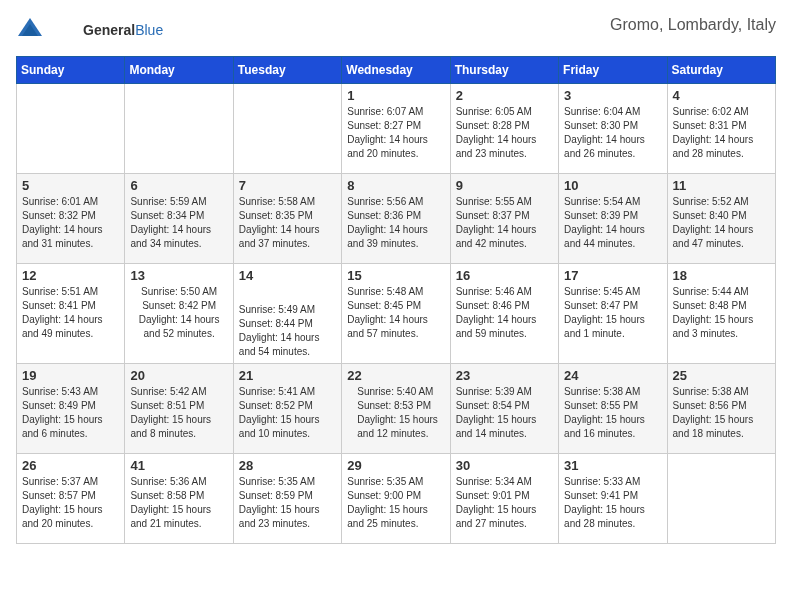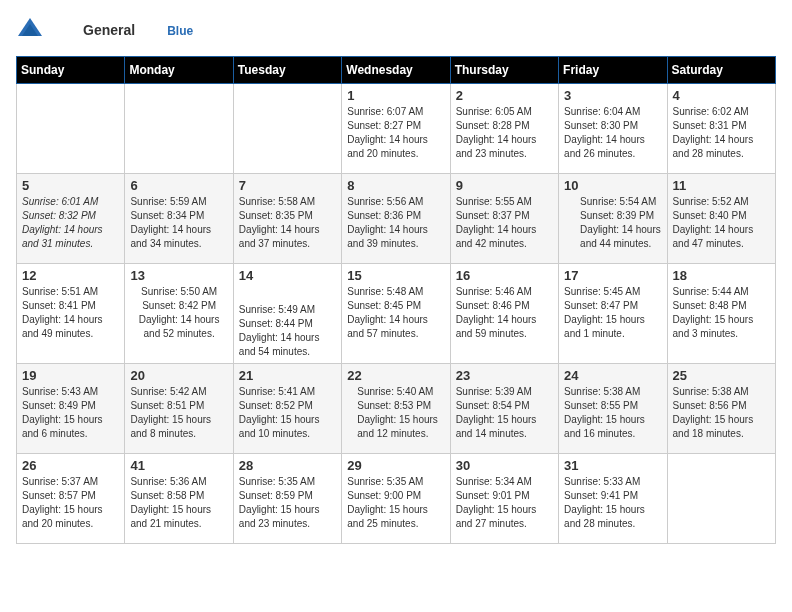--- a/index.html
+++ b/index.html
@@ -21,24 +21,23 @@
       align-items: center;
       gap: 4px;
     }
     .logo-text-general {
       font-size: 14px;
       font-weight: bold;
       color: #333;
       margin-left: 35px;
     }
     .logo-text-blue {
-      font-size: 12px;
-      font-weight: bold;
+      font-size: 14px;
+      font-weight: normal;
       color: #2a6db5;
-      margin-left: 32px;
     }
     .logo-icon {
       width: 28px;
       height: 28px;
     }
     .title-area {
       text-align: right;
     }
     .month-title {
       font-size: 32px;
@@ -48,21 +47,21 @@
     .location-title {
       font-size: 16px;
       color: #555;
     }
     table {
       width: 100%;
       border-collapse: collapse;
       table-layout: fixed;
     }
     thead th {
-      background: #000000;
+      background: #1d4ed8;
       color: #fff;
       font-size: 12px;
       font-weight: bold;
       padding: 6px 4px;
       text-align: left;
       border: 1px solid #1a5da0;
     }
     tbody td {
       border: 1px solid #ccc;
       vertical-align: top;
@@ -96,20 +95,21 @@
   <div class="logo">
     <svg class="logo-icon" viewBox="0 0 28 28">
       <polygon points="14,2 26,20 2,20" fill="#2a6db5"></polygon>
       <polygon points="14,8 22,20 6,20" fill="#1a5da0"></polygon>
     </svg>
     <div>
       <span class="logo-text-general">General</span><span class="logo-text-blue">Blue</span>
     </div>
   </div>
   <div class="title-area">
+    <div class="location-title">Gromo, Lombardy, Italy</div>
   </div>
 </div>
 
 <table>
   <thead>
     <tr>
     <th>Sunday</th>
         <th>Monday</th>
         <th>Tuesday</th>
         <th>Wednesday</th>
@@ -148,21 +148,21 @@
           <span class="day-num">4</span>
           <div class="cell-text" style="white-space: pre-line;">Sunrise: 6:02 AM
 Sunset: 8:31 PM
 Daylight: 14 hours
 and 28 minutes.</div>
         </td>
       </tr>
       <tr>
         <td>
           <span class="day-num">5</span>
-          <div class="cell-text" style="white-space: pre-line; font-style: italic;">Sunrise: 6:01 AM
+          <div class="cell-text" style="white-space: pre-line;">Sunrise: 6:01 AM
 Sunset: 8:32 PM
 Daylight: 14 hours
 and 31 minutes.</div>
         </td>
         <td>
           <span class="day-num">6</span>
           <div class="cell-text" style="white-space: pre-line;">Sunrise: 5:59 AM
 Sunset: 8:34 PM
 Daylight: 14 hours
 and 34 minutes.</div>
@@ -183,21 +183,21 @@
         </td>
         <td>
           <span class="day-num">9</span>
           <div class="cell-text" style="white-space: pre-line;">Sunrise: 5:55 AM
 Sunset: 8:37 PM
 Daylight: 14 hours
 and 42 minutes.</div>
         </td>
         <td>
           <span class="day-num">10</span>
-          <div class="cell-text" style="white-space: pre-line; margin-left: 16px;">Sunrise: 5:54 AM
+          <div class="cell-text" style="white-space: pre-line;">Sunrise: 5:54 AM
 Sunset: 8:39 PM
 Daylight: 14 hours
 and 44 minutes.</div>
         </td>
         <td>
           <span class="day-num">11</span>
           <div class="cell-text" style="white-space: pre-line;">Sunrise: 5:52 AM
 Sunset: 8:40 PM
 Daylight: 14 hours
 and 47 minutes.</div>

